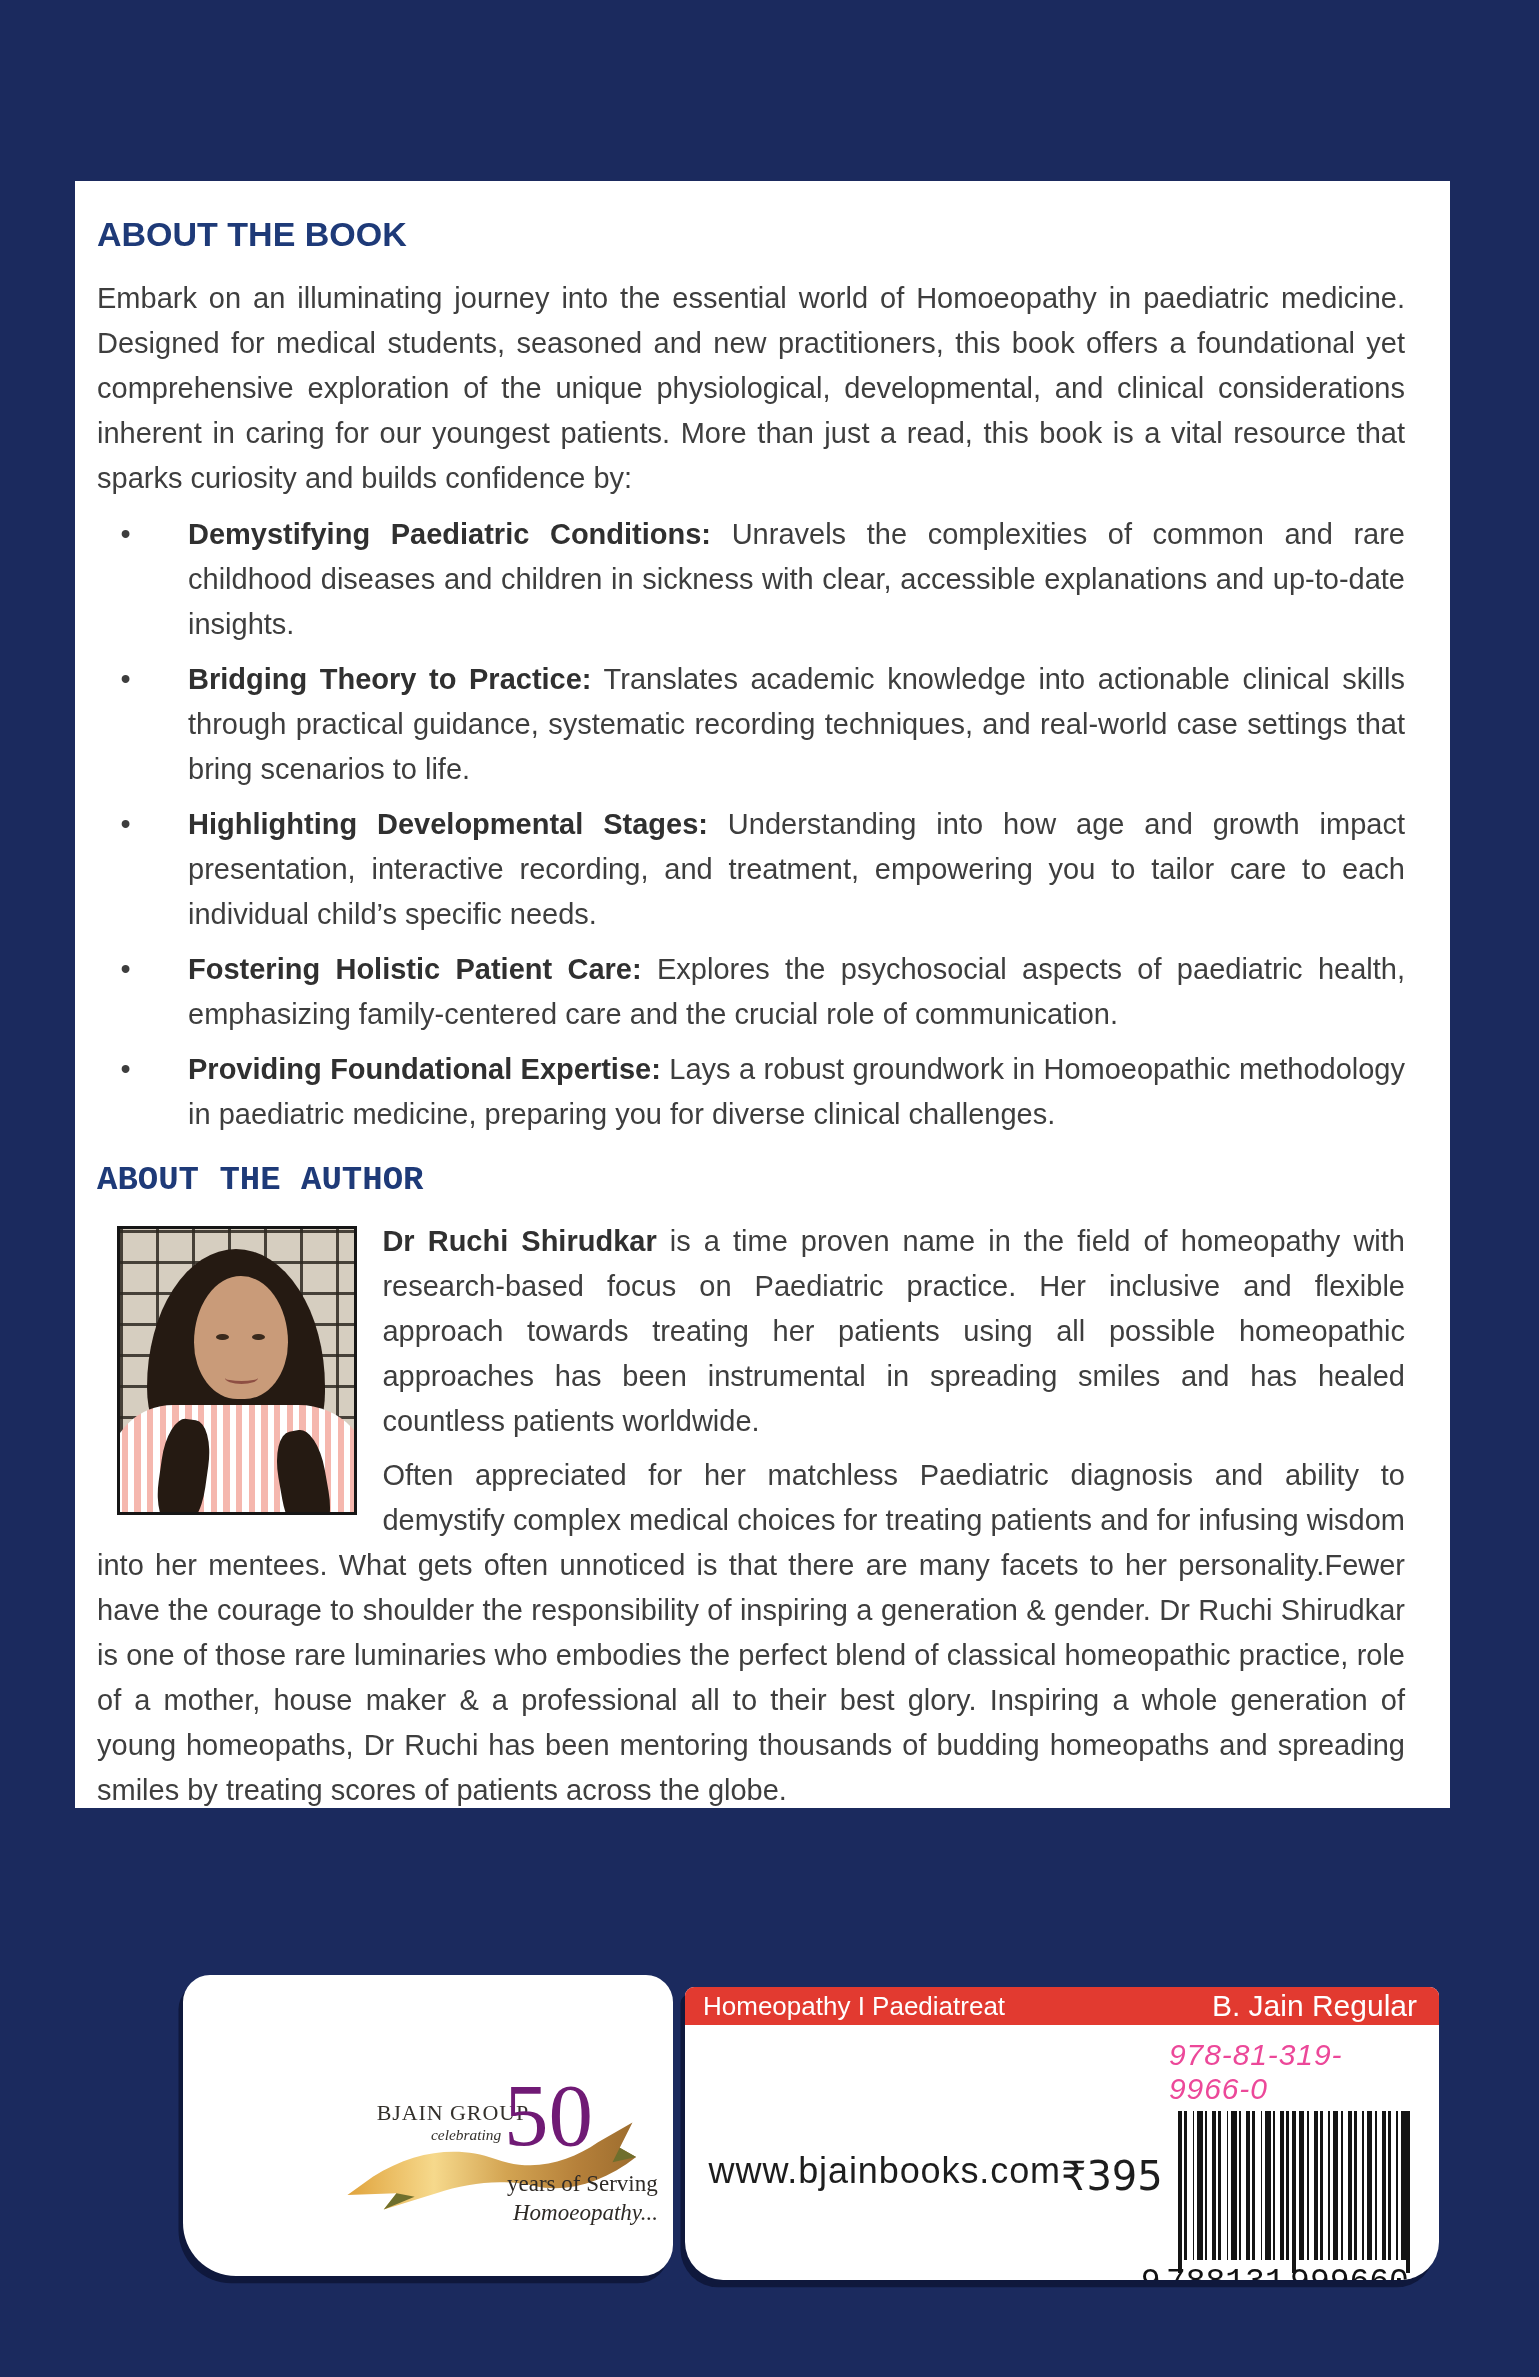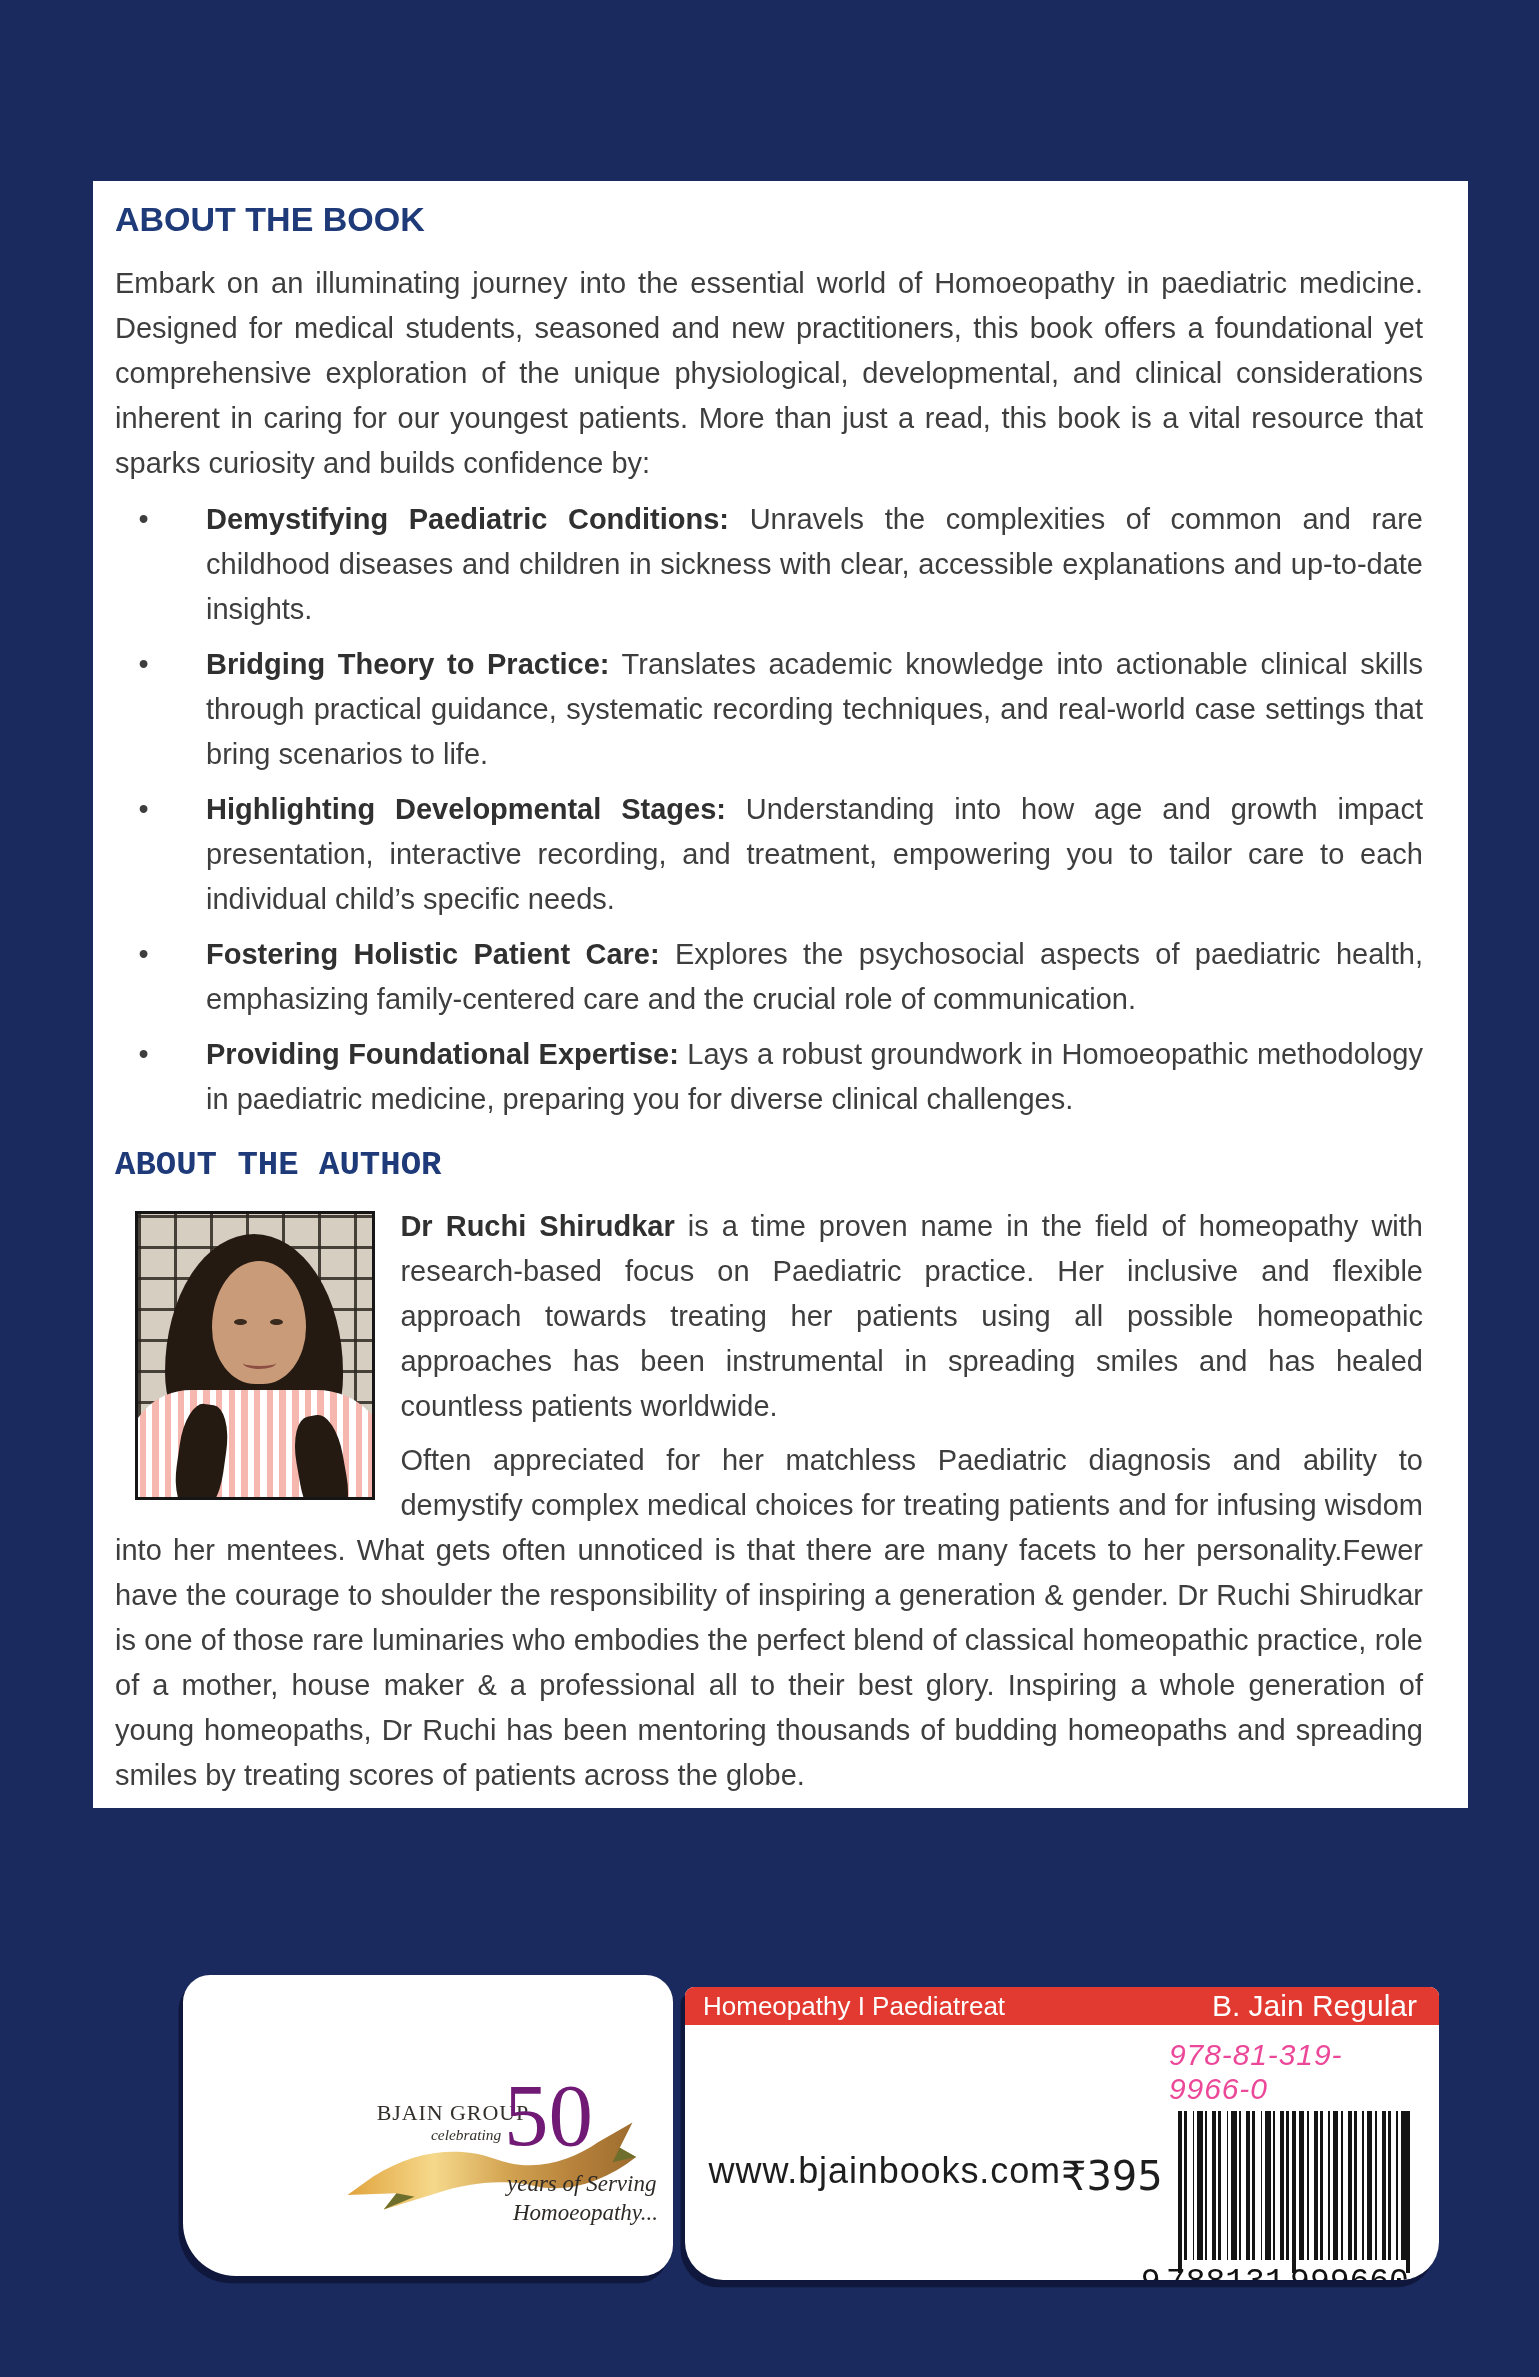--- a/index.html
+++ b/index.html
@@ -3,23 +3,23 @@
 <meta charset="utf-8">
 <style>
   html,body{margin:0;padding:0;}
   body{
     width:1540px;height:2377px;position:relative;overflow:hidden;
     background:#1b2a5e;
     font-family:"Liberation Sans",sans-serif;
   }
   
   .panel{
-    position:absolute;left:93px;top:181px;width:1375px;height:1627px;
+    position:absolute;left:75px;top:181px;width:1375px;height:1627px;
     background:#ffffff;box-sizing:border-box;
-    padding:19px 45px 0 22px;overflow:hidden;
+    padding:34px 45px 0 22px;overflow:hidden;
   }
   .sect-heading{
     font-size:34px;font-weight:bold;color:#1e3a78;
     margin:0 0 22px 0;letter-spacing:0px;
   }
   .body-text{
     font-size:29px;line-height:45px;color:#3e3e3e;text-align:justify;margin:0;
   }
   .body-text b, .bullets b{color:#303030;}
   .bullets{list-style:none;margin:11px 0 0 0;padding:0;}
@@ -81,21 +81,21 @@
     letter-spacing:2.7px;margin-top:1.8px;}
   .badge{position:absolute;left:192px;top:109px;width:287px;height:181px;}
   .badge .grp{position:absolute;left:1.8px;top:16.3px;font-family:"Liberation Serif",serif;
     font-size:22px;letter-spacing:0.9px;color:#33302b;}
   .badge .cel{position:absolute;left:56px;top:42px;font-family:"Liberation Serif",serif;
     font-style:italic;font-size:15.4px;color:#33302b;}
   .badge .fifty{position:absolute;left:129px;top:-12.7px;font-family:"Liberation Serif",serif;
     font-size:89px;line-height:1;color:#701a75;}
   .badge .ribbon{position:absolute;left:-33px;top:31px;width:305px;height:111px;}
   .badge .yos{position:absolute;left:132px;top:87px;font-family:"Liberation Serif",serif;
-    font-style:italic;font-size:23px;color:#2e2a26;white-space:nowrap;}
+    font-size:23px;color:#2e2a26;white-space:nowrap;}
   .badge .hom{position:absolute;left:138px;top:116px;font-family:"Liberation Serif",serif;
     font-style:italic;font-size:23px;color:#2e2a26;white-space:nowrap;}
   
   .card-right{
     position:absolute;left:685px;top:1987px;width:754px;height:293px;
     background:#ffffff;border-radius:9px 9px 38px 38px;
     box-shadow:-4.5px 7.3px 0 rgba(6,10,32,.55);
     overflow:hidden;display:flex;flex-direction:column;
   }
   .band{height:38px;flex:none;background:#e23a30;color:#ffffff;

